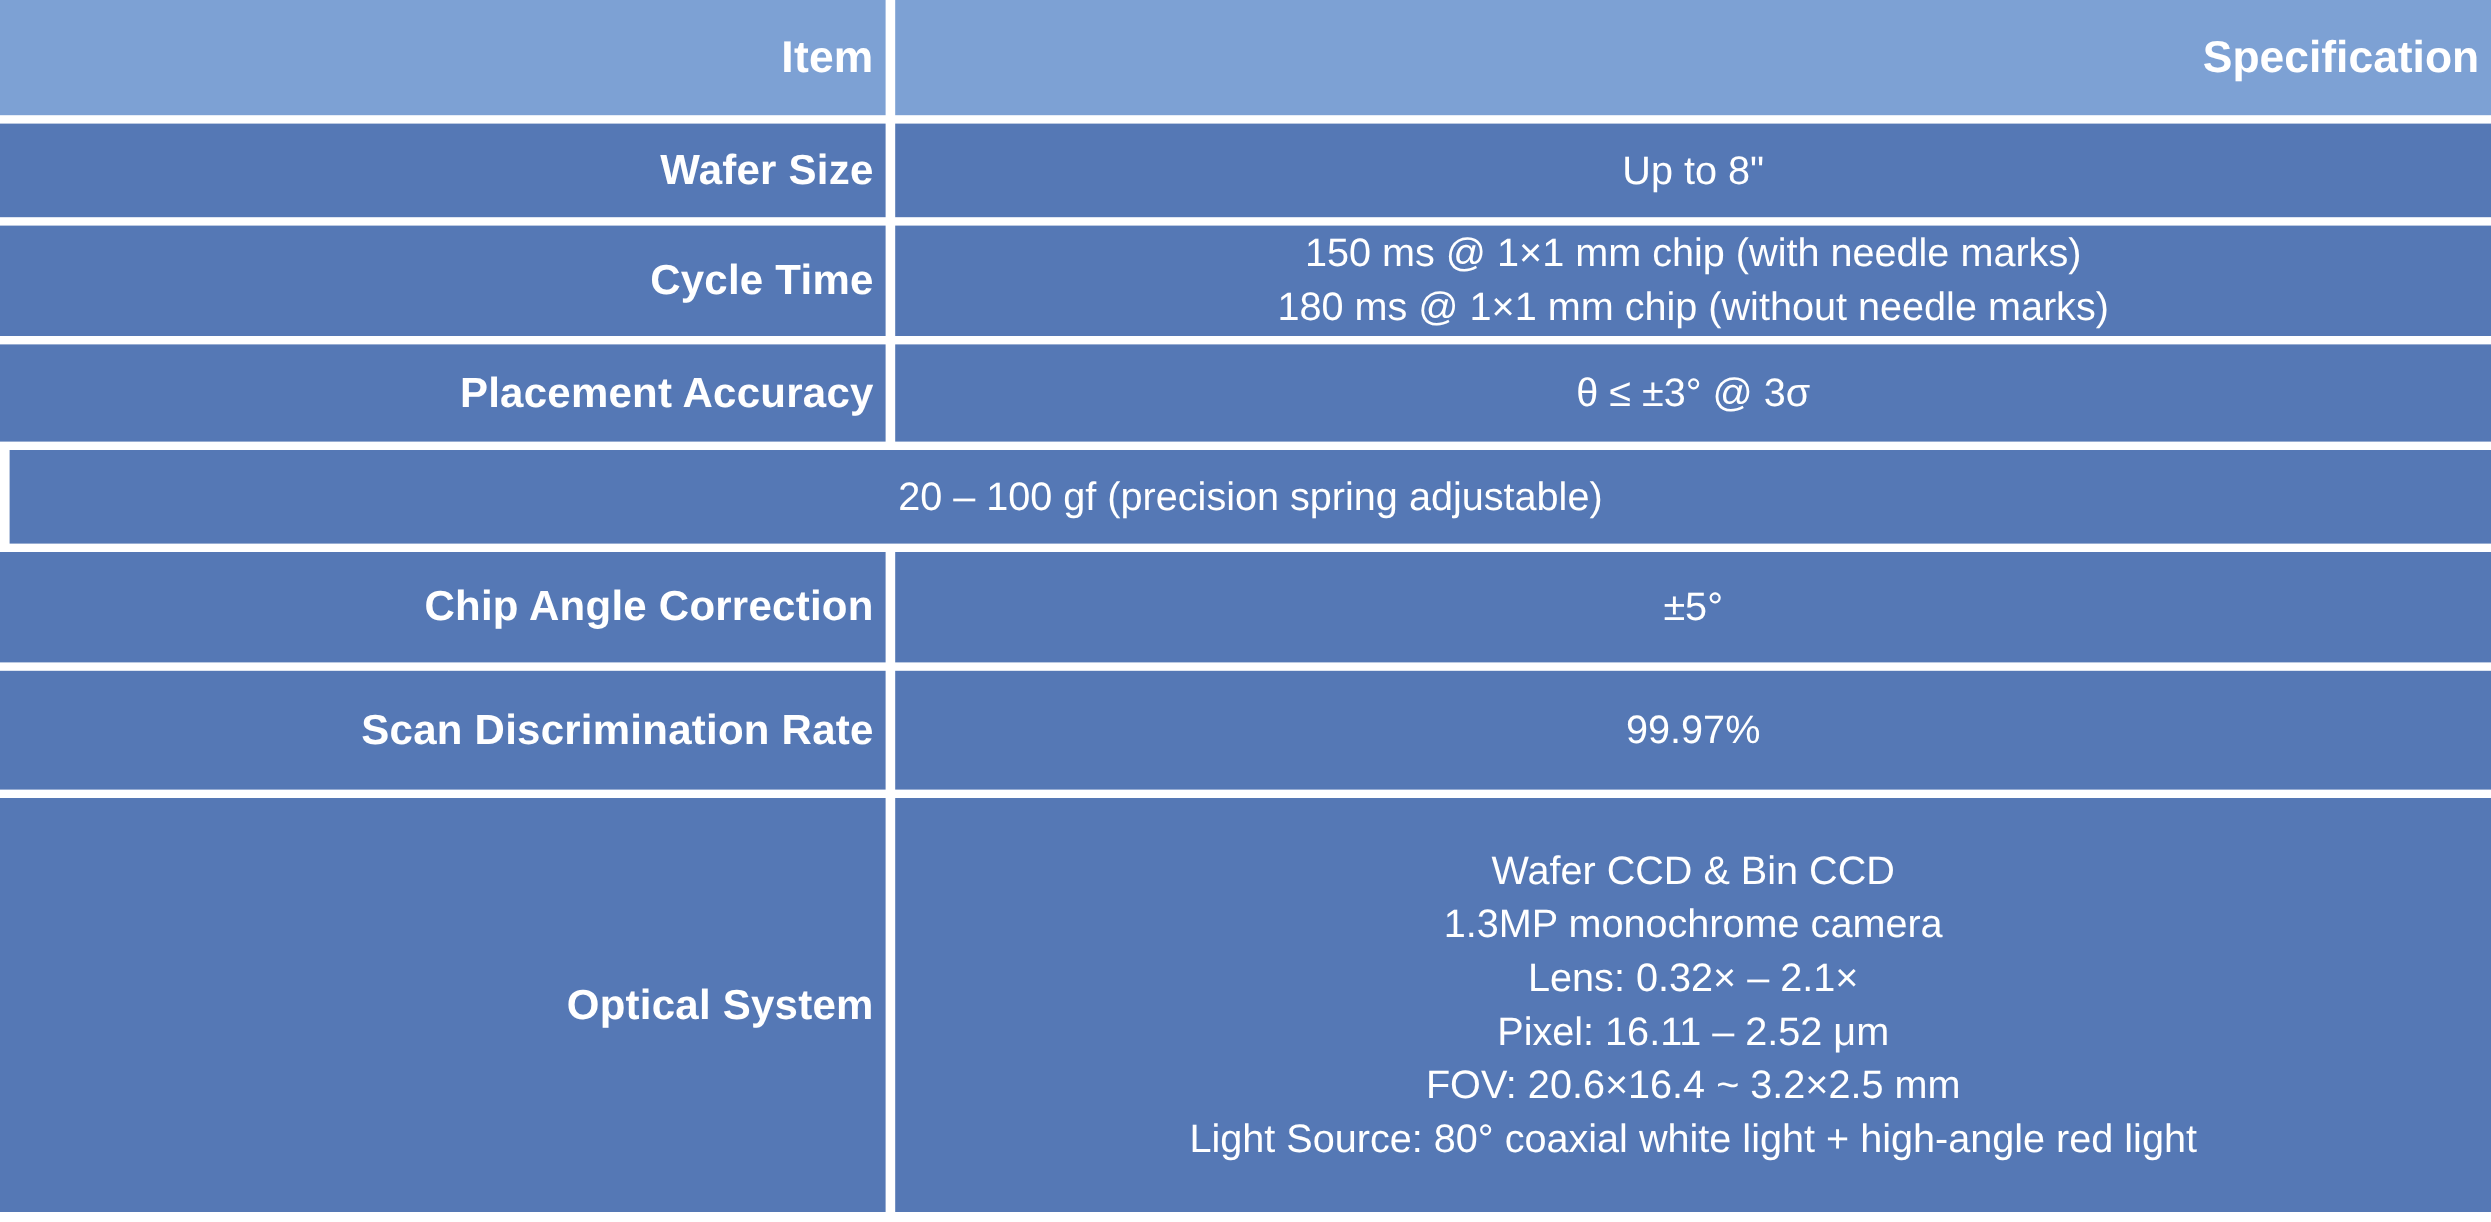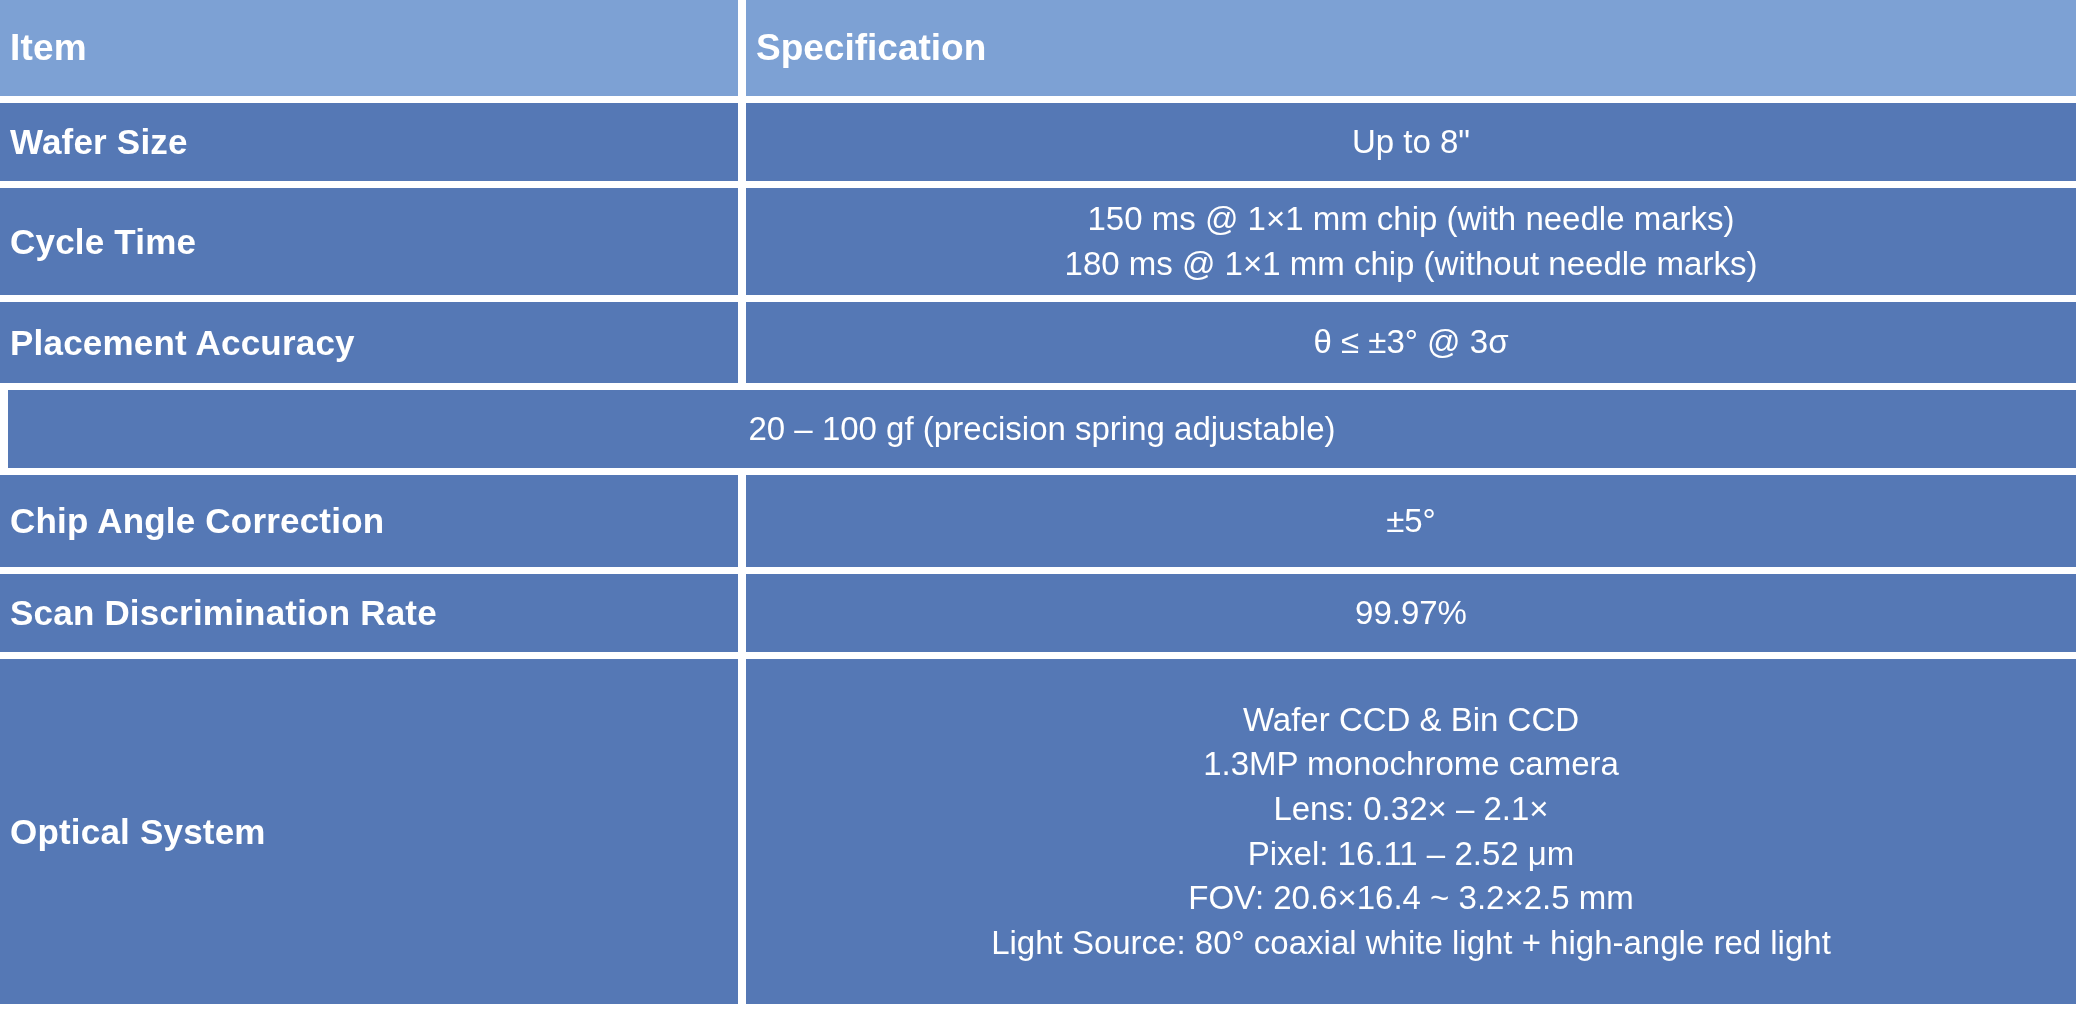--- a/index.html
+++ b/index.html
@@ -26,21 +26,21 @@
     width: 100%;
     background: #ffffff;
     flex: 0 0 auto;
   }
   .row + .row {
     margin-top: 7px;
   }
   .cell {
     display: flex;
     align-items: center;
-    justify-content: flex-start;
+    justify-content: flex-end;
     text-align: center;
     color: #ffffff;
     box-sizing: border-box;
     padding: 19px 10px;
   }
   .cell-item {
     width: 738px;
     flex: 0 0 738px;
     background: #5578b5;
     font-weight: bold;
@@ -56,25 +56,25 @@
     line-height: 1.35;
   }
   .row-header .cell-item,
   .row-header .cell-spec {
     background: #7da1d4;
     font-weight: bold;
     font-size: 37px;
   }
   .row-header { height: 96px; }
   .row-h1 { height: 78px; }
-  .row-h2 { height: 107px; }
+  .row-h2 { height: 92px; }
   .row-h3 { height: 81px; }
   .row-h4 { height: 78px; }
   .row-h5 { height: 92px; }
-  .row-h6 { height: 78px; }
+  .row-h6 { height: 99px; }
   .row-h7 { height: 345px; }
 
   .lines {
     display: flex;
     flex-direction: column;
     align-items: center;
     justify-content: center;
     width: 100%;
   }
   .lines > span { display: block; }

